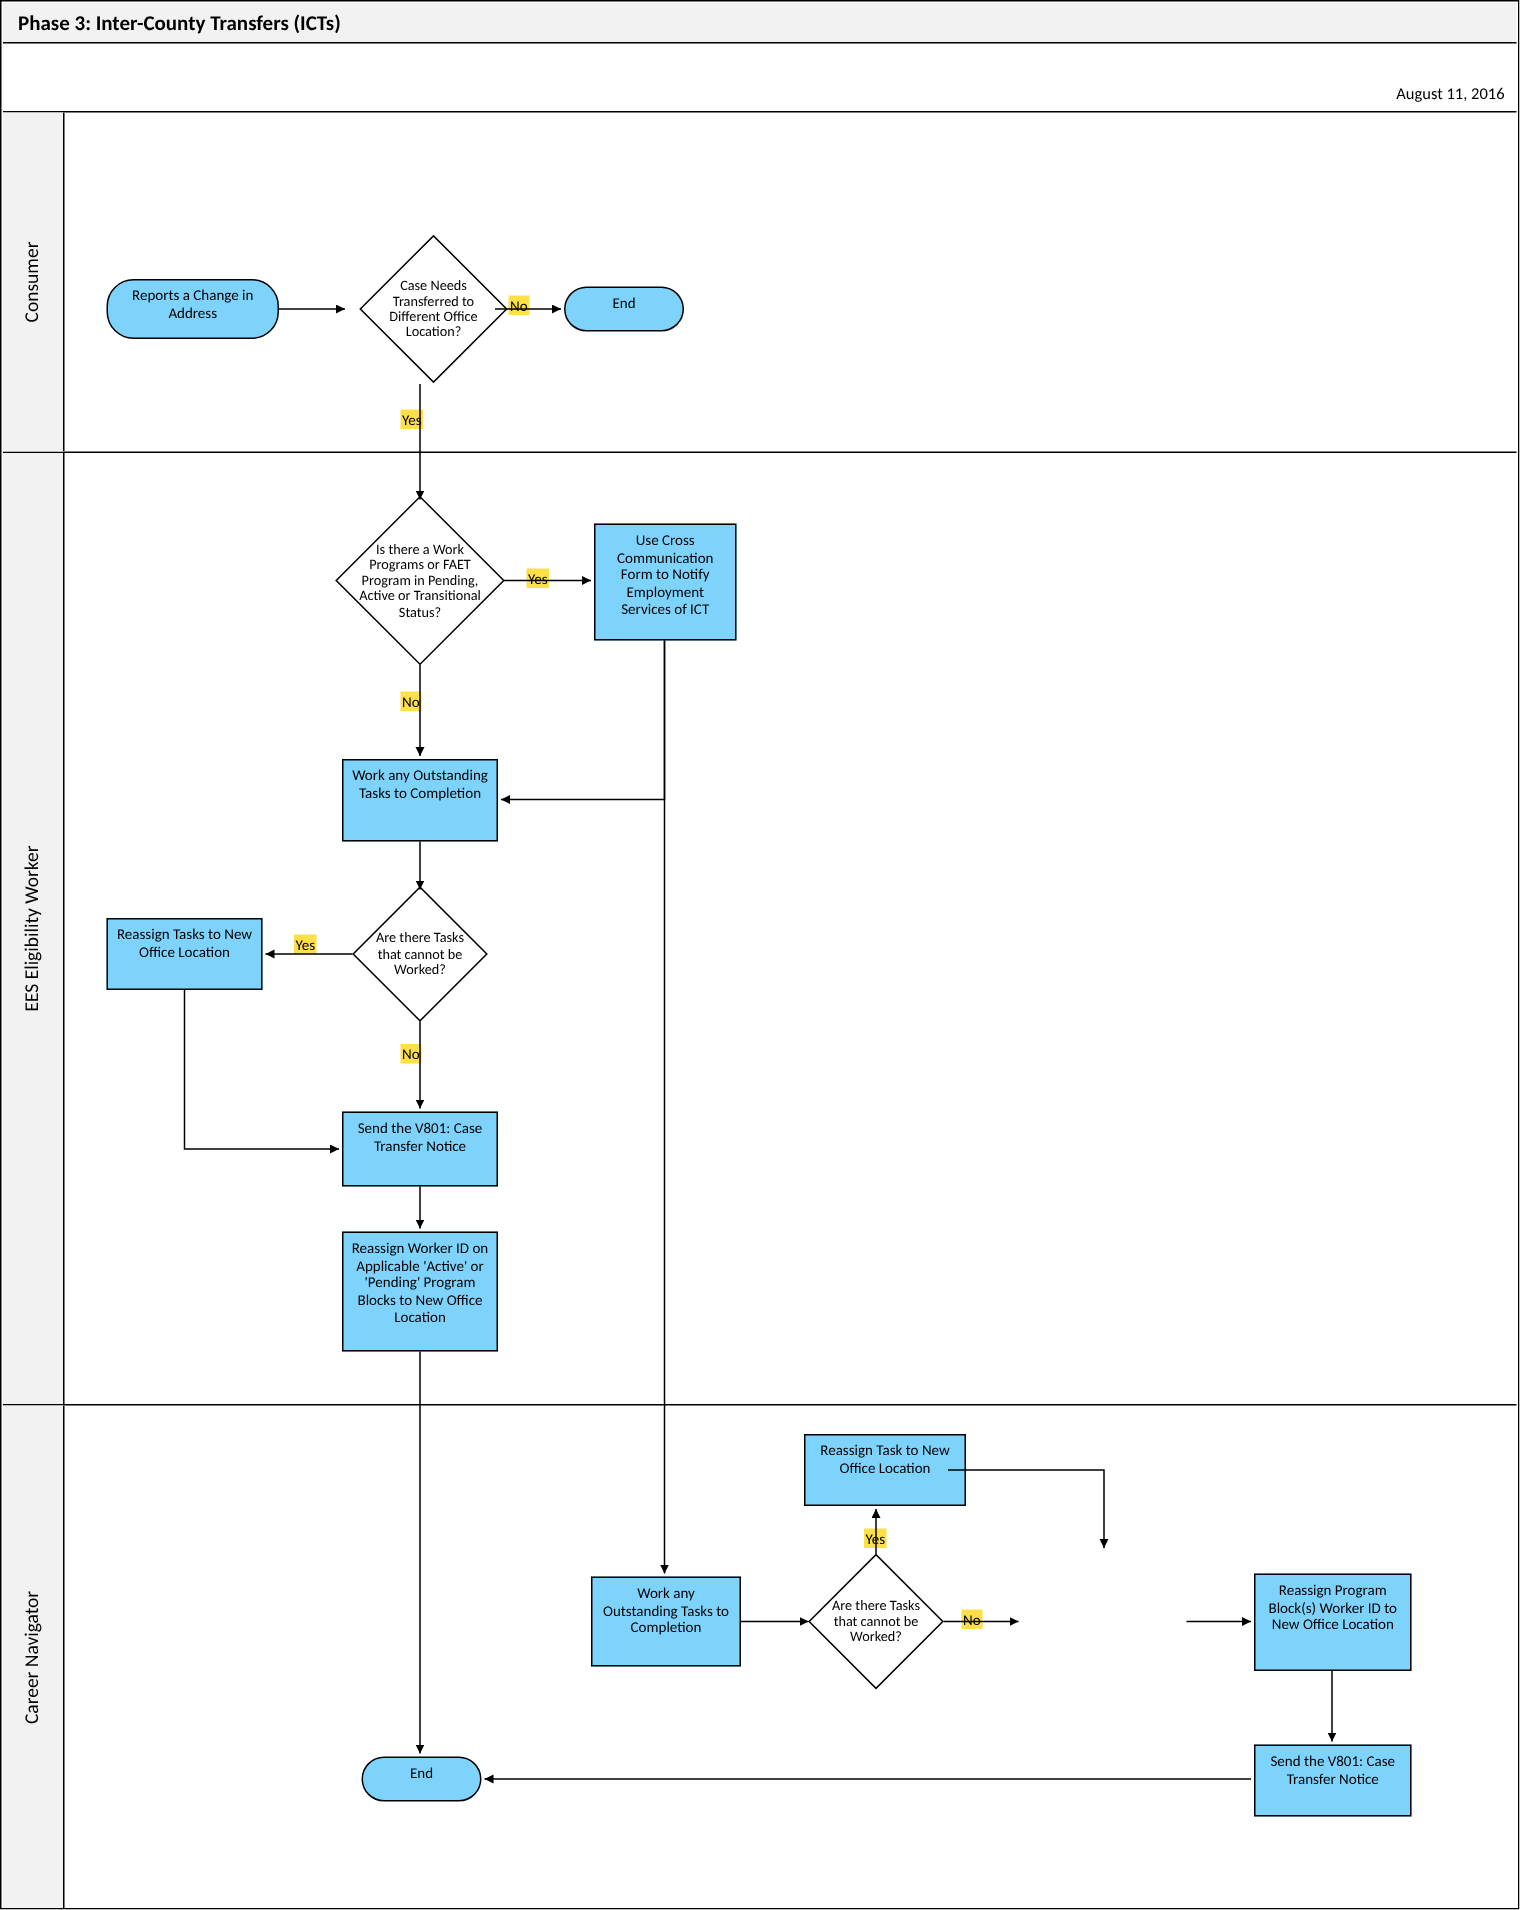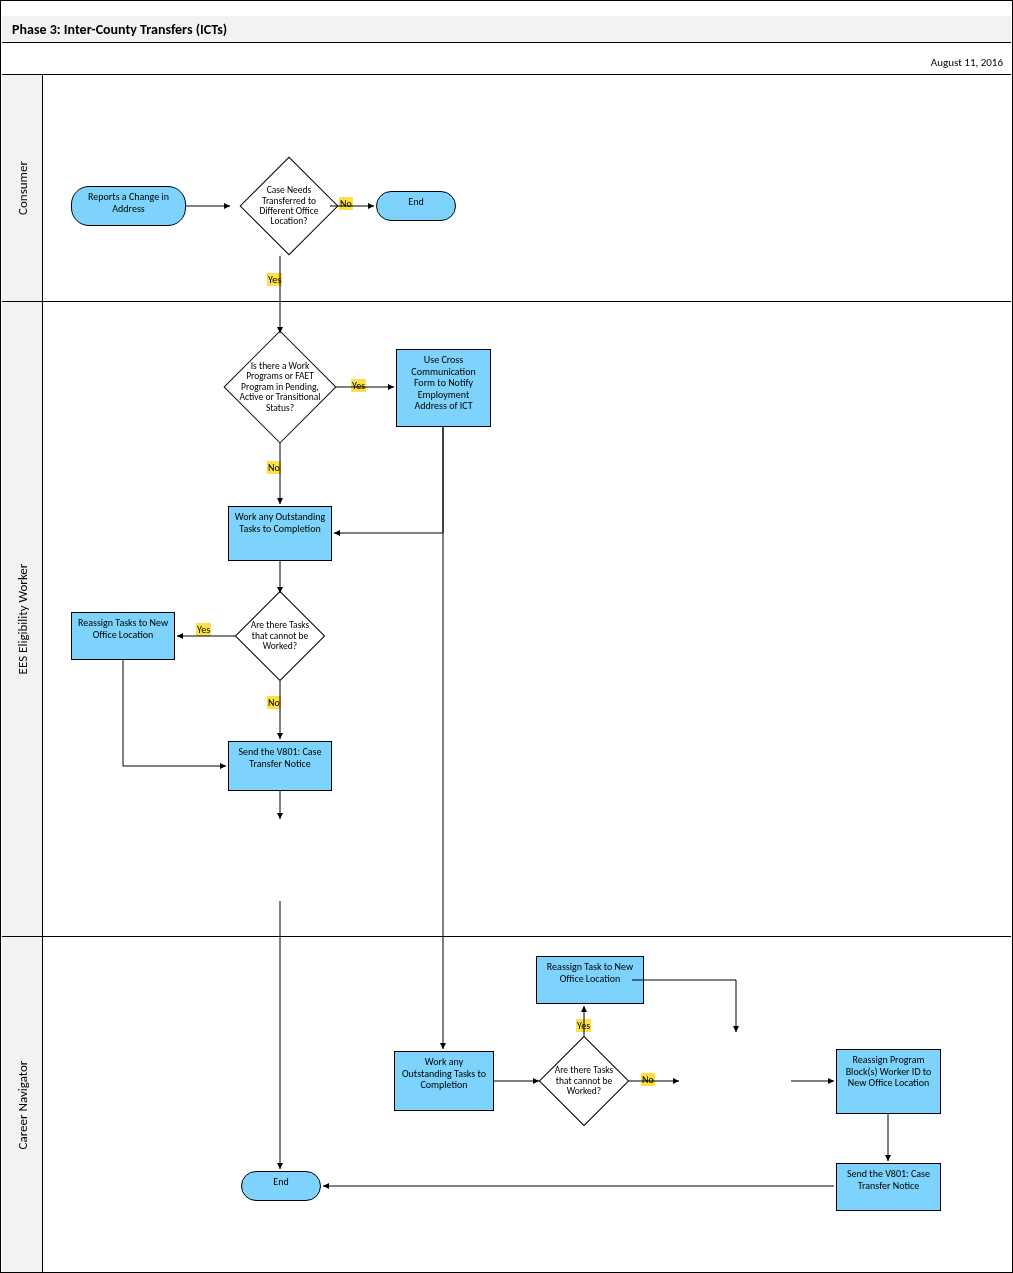--- a/index.html
+++ b/index.html
@@ -12,21 +12,21 @@
   }
   .page {
     width: 1013px;
     height: 1273px;
     position: relative;
     border: 1px solid #000;
     box-sizing: border-box;
   }
   .title-bar {
     position: absolute;
-    left: 1px; right: 1px; top: 15px;
+    left: 1px; right: 1px; top: 1px;
     height: 26px;
     background: #f2f2f2;
     border-bottom: 1px solid #000;
     display: flex;
     align-items: center;
     padding-left: 10px;
     font-size: 14px;
     font-weight: 600;
   }
   .date-bar {
@@ -152,21 +152,21 @@
   </div>
 
   <div class="diamond-wrap" style="left:223px; top:330px; width:112px; height:112px;">
     <div class="diamond" style="left:16px; top:16px; width:80px; height:80px;"></div>
     <div class="diamond-text">
         <span>Is there a Work Programs or FAET Program in Pending, Active or Transitional Status?</span>
       </div>
   </div>
 
   <div class="node" style="left:395px; top:348px; width:95px; height:78px;">
-    <span>Use Cross Communication Form to Notify Employment Address of ICT</span>
+    <span>Use Cross Communication Form to Notify Employment Services of ICT</span>
   </div>
 
   <div class="node" style="left:227px; top:505px; width:104px; height:55px;">
     <span>Work any Outstanding Tasks to Completion</span>
   </div>
 
   <div class="diamond-wrap" style="left:234px; top:590px; width:90px; height:90px;">
     <div class="diamond" style="left:13px; top:13px; width:64px; height:64px;"></div>
     <div class="diamond-text">
         <span>Are there Tasks that cannot be Worked?</span>
@@ -174,20 +174,23 @@
   </div>
 
   <div class="node" style="left:70px; top:611px; width:104px; height:48px;">
     <span>Reassign Tasks to New Office Location</span>
   </div>
 
   <div class="node" style="left:227px; top:740px; width:104px; height:50px;">
     <span>Send the V801: Case Transfer Notice</span>
   </div>
 
+  <div class="node" style="left:227px; top:820px; width:104px; height:80px;">
+    <span>Reassign Worker ID on Applicable 'Active' or 'Pending' Program Blocks to New Office Location</span>
+  </div>
 
   <div class="node" style="left:393px; top:1050px; width:100px; height:60px;">
     <span>Work any Outstanding Tasks to Completion</span>
   </div>
 
   <div class="diamond-wrap" style="left:538px; top:1035px; width:90px; height:90px;">
     <div class="diamond" style="left:13px; top:13px; width:64px; height:64px;"></div>
     <div class="diamond-text">
         <span>Are there Tasks that cannot be Worked?</span>
       </div>

